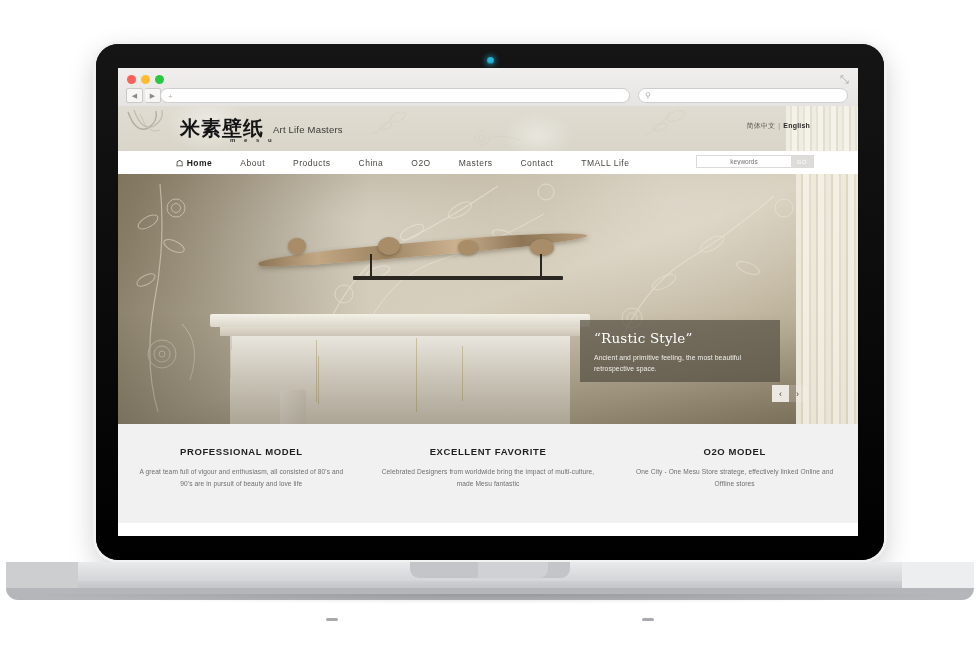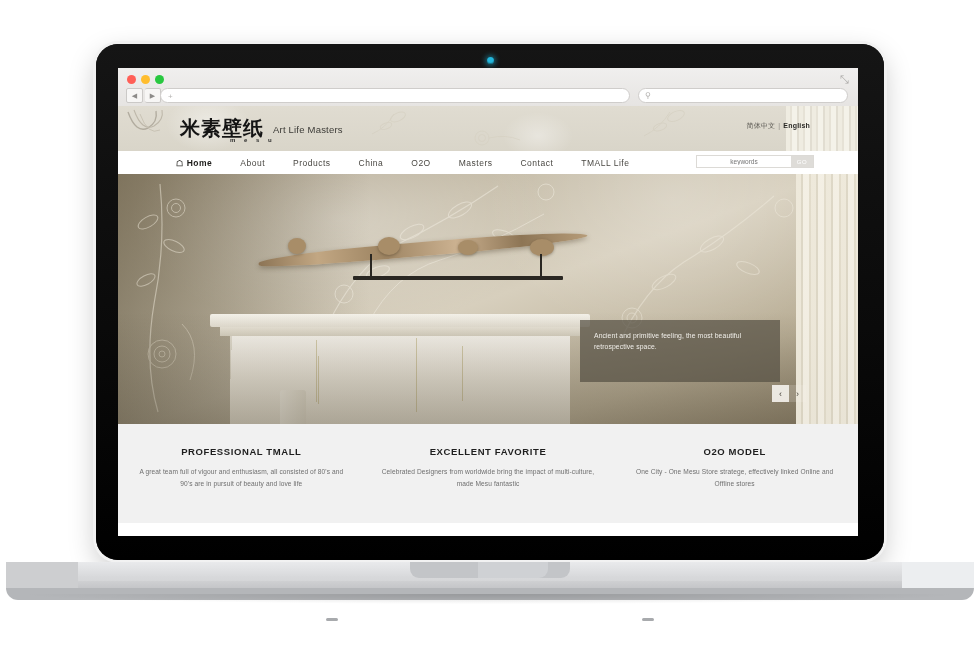--- a/index.html
+++ b/index.html
@@ -410,33 +410,34 @@
             <div class="vein" style="left:186px;top:2px;height:74px;"></div>
             <div class="vein" style="left:232px;top:10px;height:55px;"></div>
             <div class="pilaster"></div>
           </div>
         </div>
 
         <div class="hero-bottom-shade"></div>
         <div class="hero-stripes"></div>
 
         <div class="promo">
+          <div class="promo-title">“Rustic Style”</div>
           <div class="promo-sub">Ancient and primitive feeling, the most beautiful retrospective space.</div>
         </div>
 
         <div class="arrows">
           <div class="arrow prev">‹</div>
           <div class="arrow next">›</div>
         </div>
       </div>
 
       <div class="feat-filler"></div>
       <div class="features">
         <div class="feat">
-          <div class="feat-title">PROFESSIONAL TMALL</div>
+          <div class="feat-title">PROFESSIONAL MODEL</div>
           <div class="feat-body">A great team full of vigour and enthusiasm, all consisted of 80's and 90's are in pursuit of beauty and love life</div>
         </div>
         <div class="feat">
           <div class="feat-title">EXCELLENT FAVORITE</div>
           <div class="feat-body">Celebrated Designers from worldwide bring the impact of multi-culture, made Mesu fantastic</div>
         </div>
         <div class="feat">
           <div class="feat-title">O2O MODEL</div>
           <div class="feat-body">One City - One Mesu Store stratege, effectively linked Online and Offline stores</div>
         </div>

